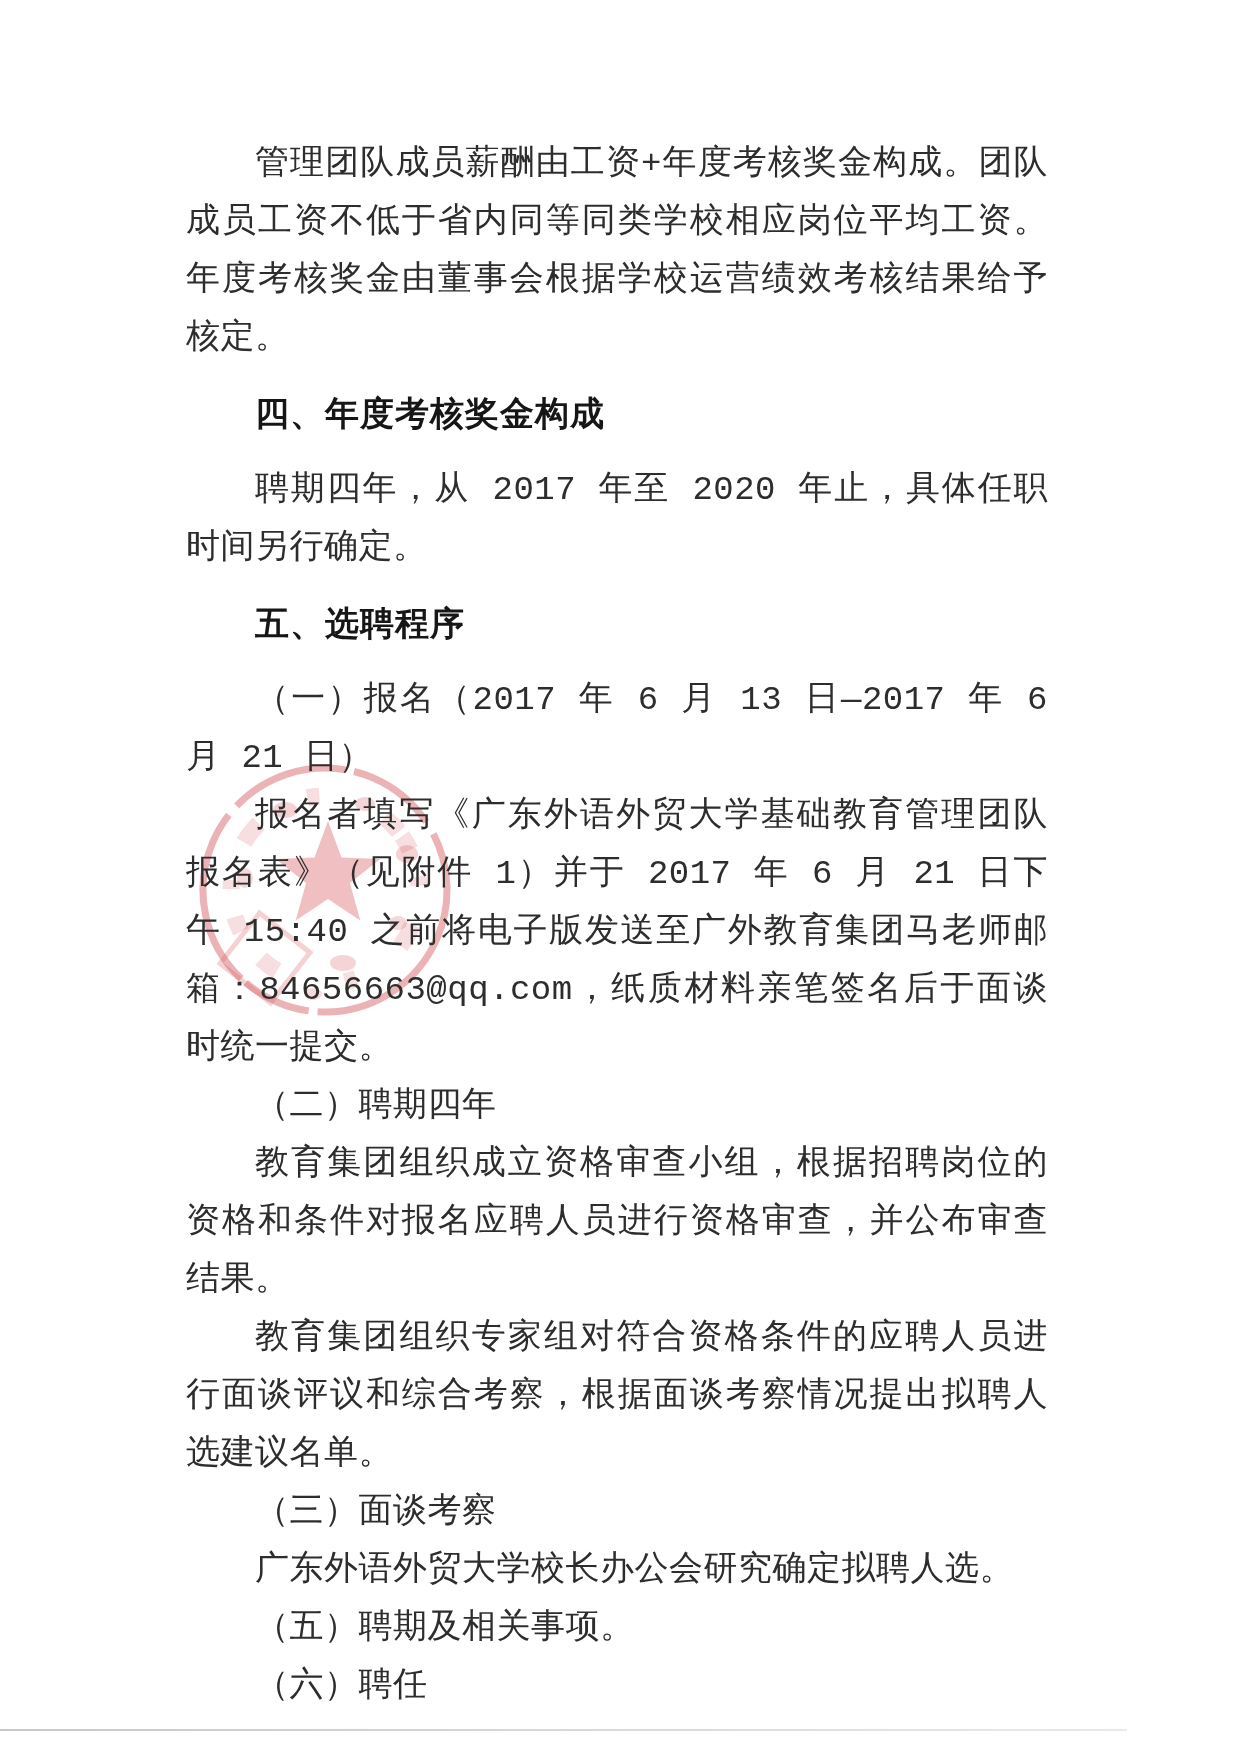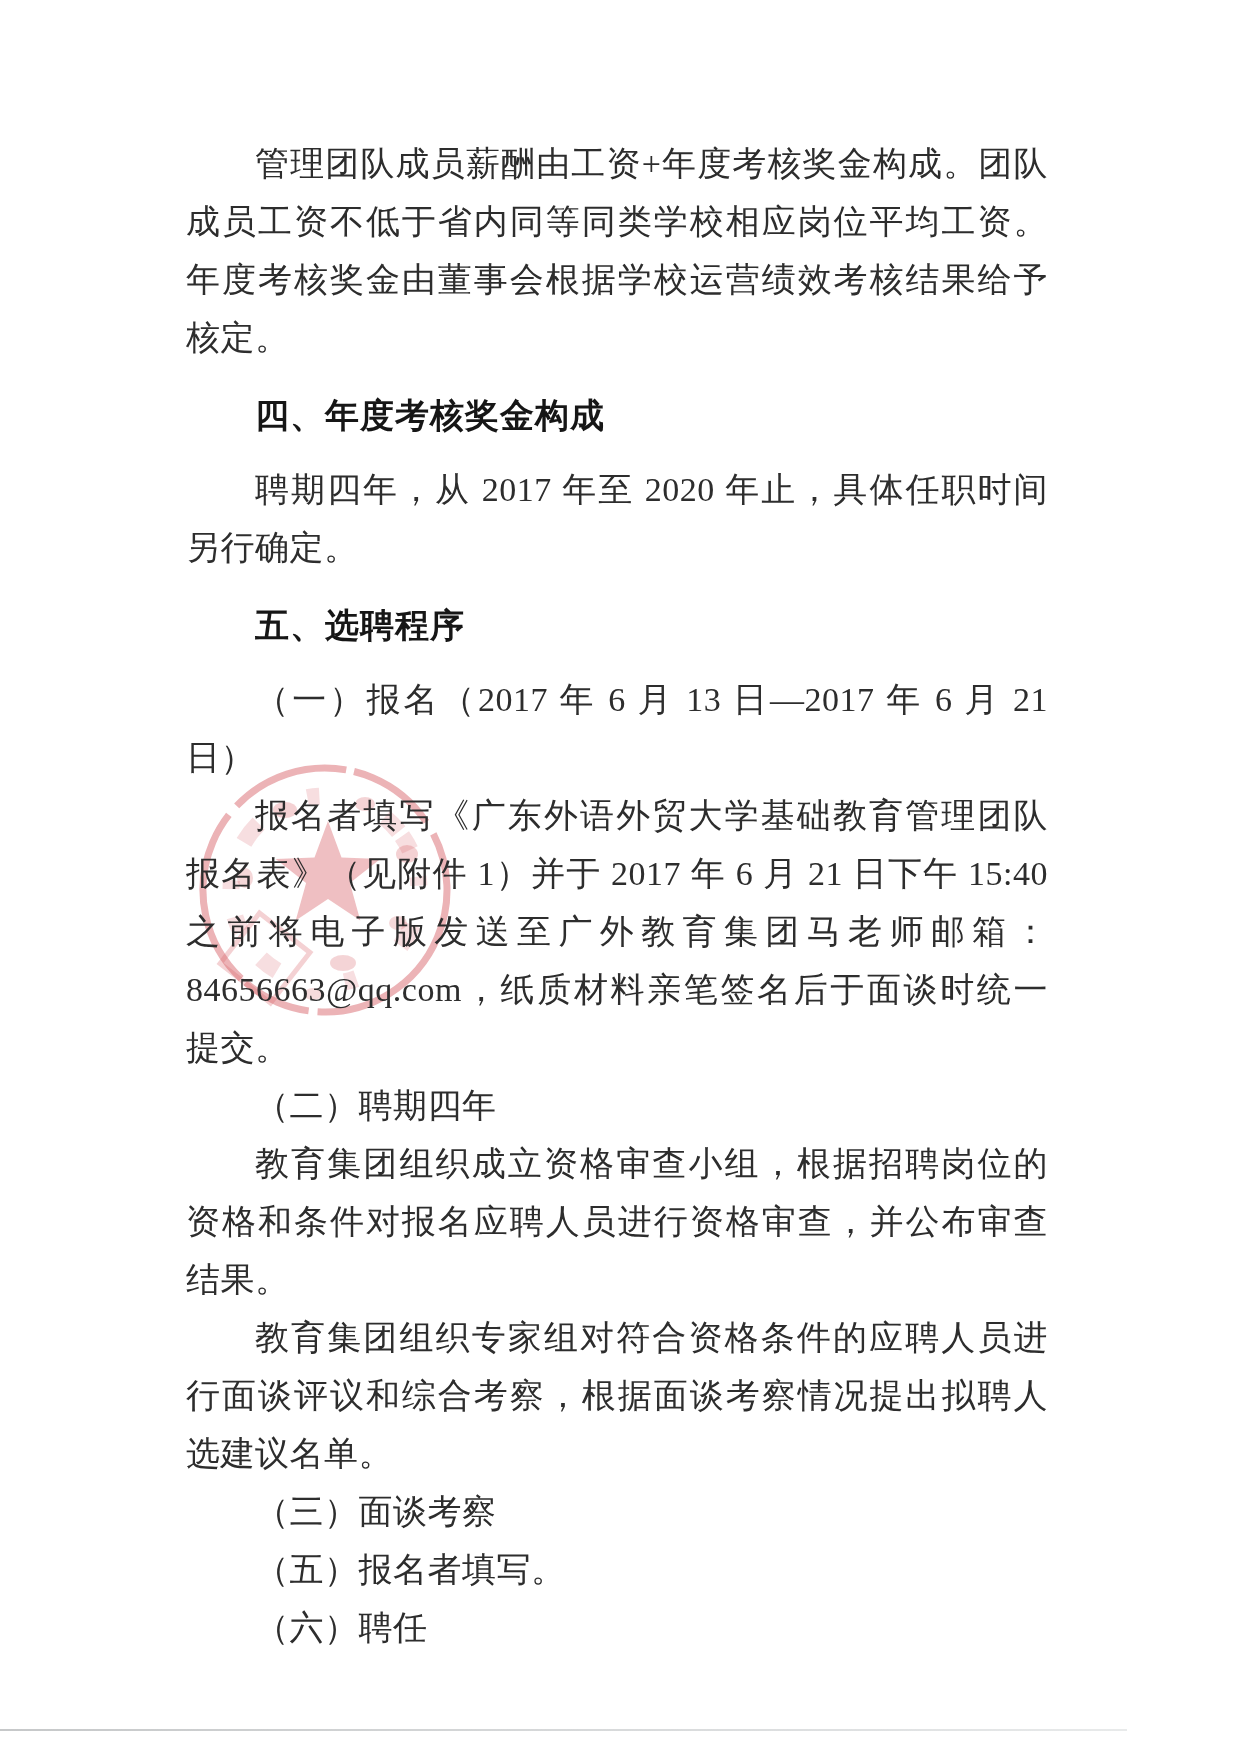--- a/index.html
+++ b/index.html
@@ -6,21 +6,21 @@
     margin: 0;
     padding: 0;
     background: #ffffff;
   }
   .page {
     position: relative;
     width: 1127px;
     height: 1753px;
     background: #ffffff;
     overflow: hidden;
-    font-family: Liberation Serif, serif;
+    font-family: Liberation Mono, monospace;
   }
   .document-body {
     position: absolute;
     left: 186px;
     top: 135px;
     width: 862px;
     font-size: 34px;
     line-height: 58px;
     color: #2d2d2d;
     text-align: justify;
@@ -99,20 +99,21 @@
     <p>管理团队成员薪酬由工资+年度考核奖金构成。团队成员工资不低于省内同等同类学校相应岗位平均工资。年度考核奖金由董事会根据学校运营绩效考核结果给予核定。</p>
     <p class="heading">四、年度考核奖金构成</p>
     <p>聘期四年，从 2017 年至 2020 年止，具体任职时间另行确定。</p>
     <p class="heading">五、选聘程序</p>
     <p>（一）报名（2017 年 6 月 13 日—2017 年 6 月 21 日）</p>
     <p>报名者填写《广东外语外贸大学基础教育管理团队报名表》（见附件 1）并于 2017 年 6 月 21 日下午 15:40 之前将电子版发送至广外教育集团马老师邮箱：84656663@qq.com，纸质材料亲笔签名后于面谈时统一提交。</p>
     <p>（二）聘期四年</p>
     <p>教育集团组织成立资格审查小组，根据招聘岗位的资格和条件对报名应聘人员进行资格审查，并公布审查结果。</p>
     <p>教育集团组织专家组对符合资格条件的应聘人员进行面谈评议和综合考察，根据面谈考察情况提出拟聘人选建议名单。</p>
     <p>（三）面谈考察</p>
-    <p>（五）报名者填写。</p>
+    <p>广东外语外贸大学校长办公会研究确定拟聘人选。</p>
+    <p>（五）聘期及相关事项。</p>
     <p>（六）聘任</p>
   </div>
 
   <div class="edge-right"></div>
   <div class="edge-bottom"></div>
 
 </div>
 
 </body></html>

